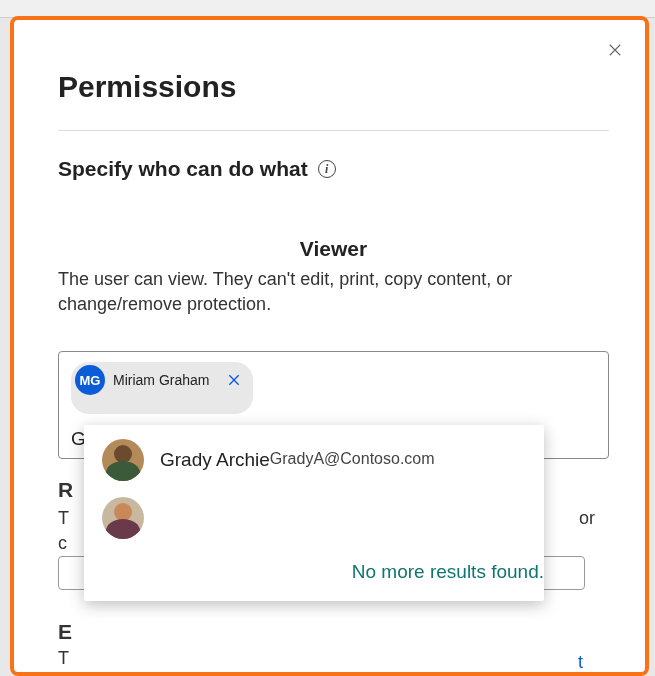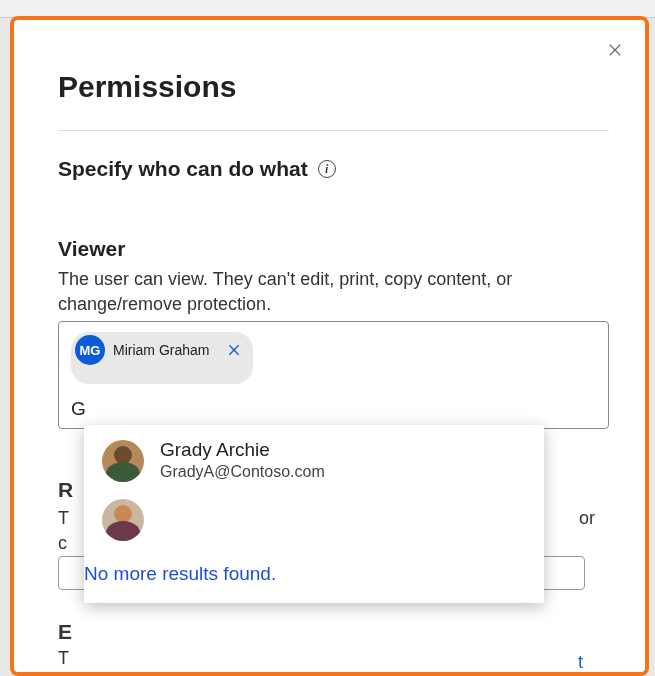--- a/index.html
+++ b/index.html
@@ -77,26 +77,27 @@
       font-style: italic;
       font-size: 12px;
       color: #444;
       font-weight: 600;
     }
     .section-label {
       font-size: 21px;
       font-weight: 700;
       color: #222;
       margin-bottom: 6px;
+      text-align: center;
     }
     .section-desc {
       font-size: 18px;
       color: #333;
       line-height: 1.4;
-      margin-bottom: 4px;
+      margin-bottom: 34px;
       max-width: 510px;
     }
     .input-box {
       border: 1px solid #888;
       border-radius: 4px;
       padding: 10px 12px 8px 12px;
       position: relative;
     }
     .chip {
       display: inline-flex;
@@ -170,27 +171,27 @@
       width: 18px; height: 18px;
       border-radius: 50%;
       top: 6px; left: 12px;
     }
     .avatar .body {
       position: absolute;
       width: 34px; height: 24px;
       border-radius: 50% 50% 0 0;
       top: 22px; left: 4px;
     }
-    .result-info { display: flex; flex-direction: column; }
+    .result-info { display: flex; }
     .result-name { font-size: 19px; color: #222; line-height: 1.2; }
     .result-email { font-size: 16px; color: #444; line-height: 1.3; }
     .no-more {
-      text-align: left;
+      text-align: right;
       font-size: 19px;
-      color: #1d4ed8;
+      color: #0f766e;
       margin-top: 14px;
     }
     .behind {
       position: absolute;
       left: 44px;
       top: 458px;
       right: 50px;
       z-index: 1;
       color: #333;
     }

